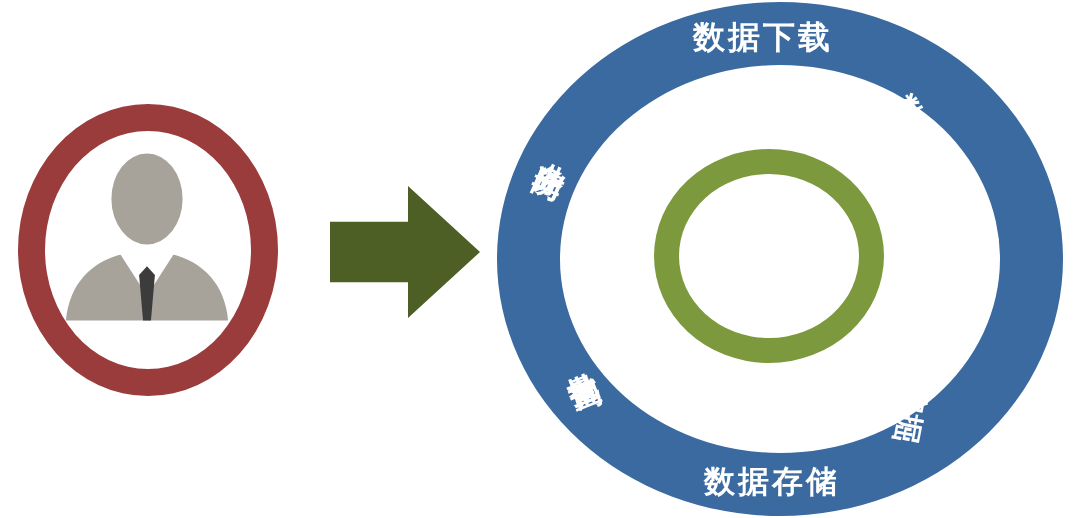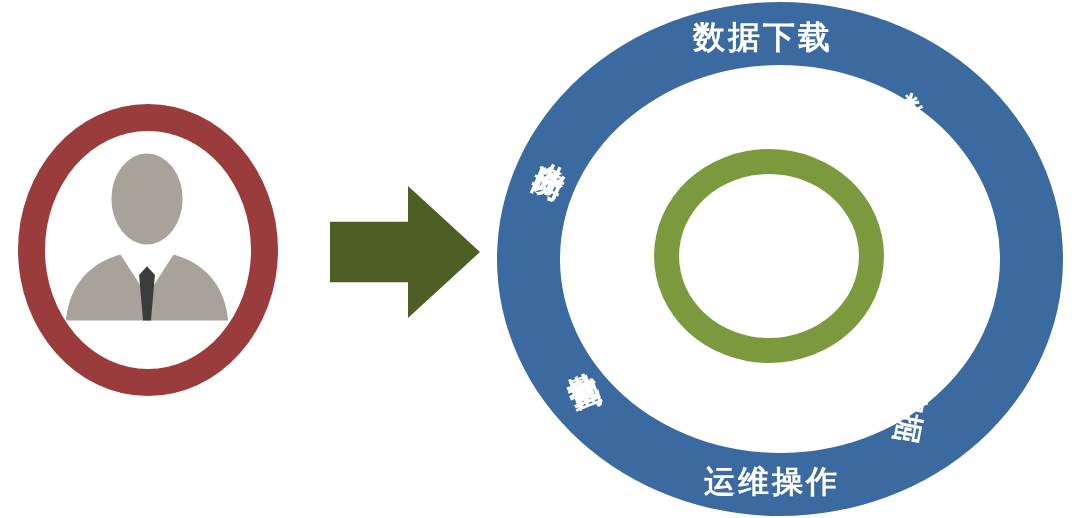--- a/index.html
+++ b/index.html
@@ -119,19 +119,19 @@
 
   <div class="outer-ring"></div>
   <div class="inner-ring"></div>
 
   <div class="ring-label lbl-top">数据下载</div>
 
   <div class="ring-label lbl-top-right">数据下载</div>
 
   <div class="ring-label lbl-right">数据导出挖掘</div>
 
-  <div class="ring-label lbl-bottom">运维操作</div>
+  <div class="ring-label lbl-bottom">数据存储</div>
 
   <div class="ring-label lbl-bottom-left">批量查询</div>
 
   <div class="ring-label lbl-top-left">业务访问</div>
 
 </div>
 
 </body></html>

